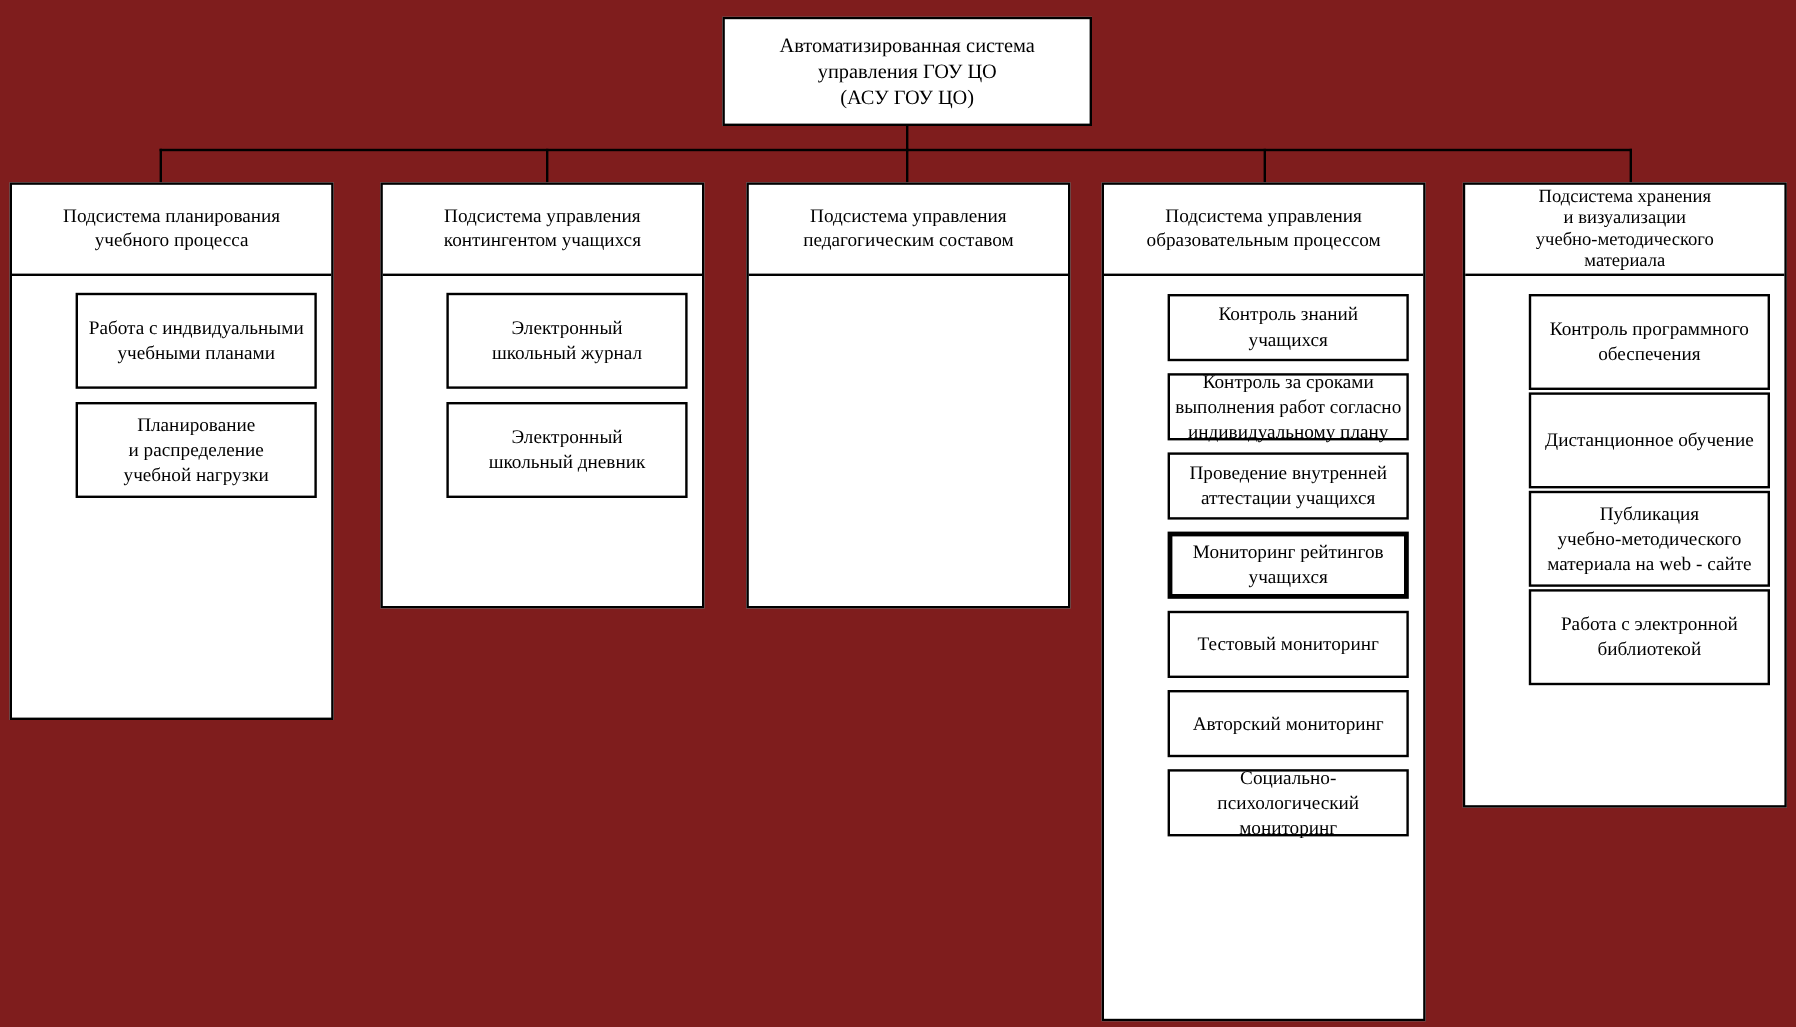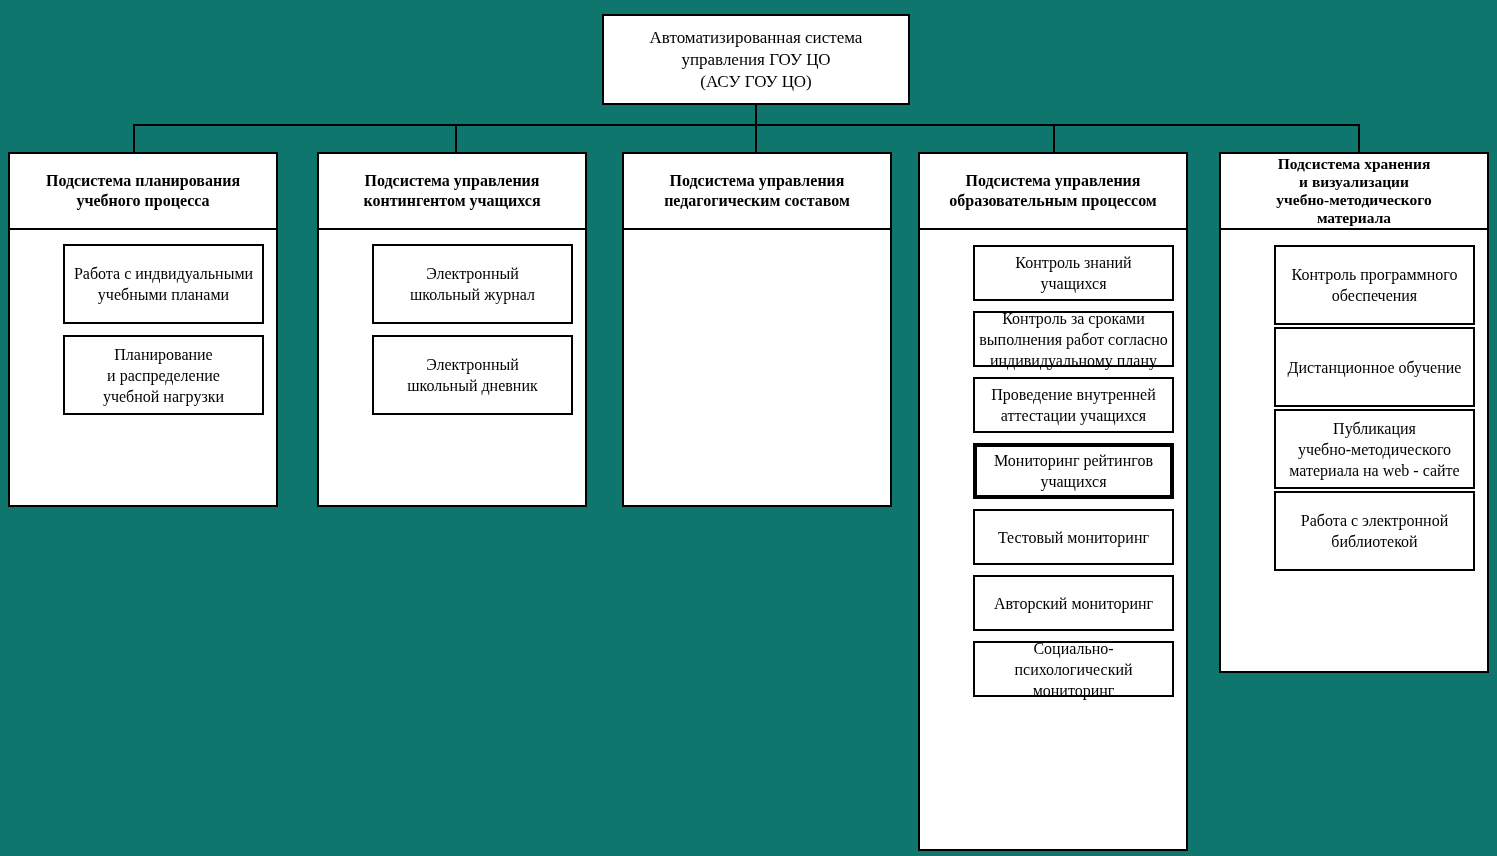--- a/index.html
+++ b/index.html
@@ -1,20 +1,20 @@
 <!DOCTYPE html>
 <html><head>
 <meta charset="utf-8">
 <style>
   html, body { margin: 0; padding: 0; background: #ffffff; }
   .canvas {
     position: relative;
     width: 1497px;
     height: 856px;
-    background: #0f766e;
+    background: #7f1d1d;
     font-family: "Liberation Serif", "DejaVu Serif", serif;
     color: #000000;
   }
   .box-text { white-space: pre-line; text-align: center; }
 
   
   .root-box {
     position: absolute;
     left: 602px; top: 14px;
     width: 308px; height: 91px;
@@ -38,33 +38,32 @@
 
   
   .col {
     position: absolute;
     top: 152px;
     width: 270px;
     border: 2px solid #000;
     box-sizing: border-box;
     background: #fff;
   }
-  .col-1 { left: 8px;    height: 355px; }
+  .col-1 { left: 8px;    height: 448px; }
   .col-2 { left: 317px;  height: 355px; }
   .col-3 { left: 622px;  height: 355px; }
   .col-4 { left: 918px;  height: 699px; }
   .col-5 { left: 1219px; height: 521px; }
 
   .col-header {
     height: 74px;
     border-bottom: 2px solid #000;
     display: flex; align-items: center; justify-content: center;
     font-size: 16px; line-height: 20px;
     padding: 0 6px;
-    font-weight: bold;
   }
   .col-5 .col-header { line-height: 18px; font-size: 15.5px; }
 
   .col-body {
     display: flex; flex-direction: column;
     padding: 14px 12px 0 14px;
     margin-left: 39px;
   }
   .col-1 .col-body, .col-2 .col-body, .col-3 .col-body { gap: 11px; }
   .col-4 .col-body { padding-top: 15px; gap: 10px; }

